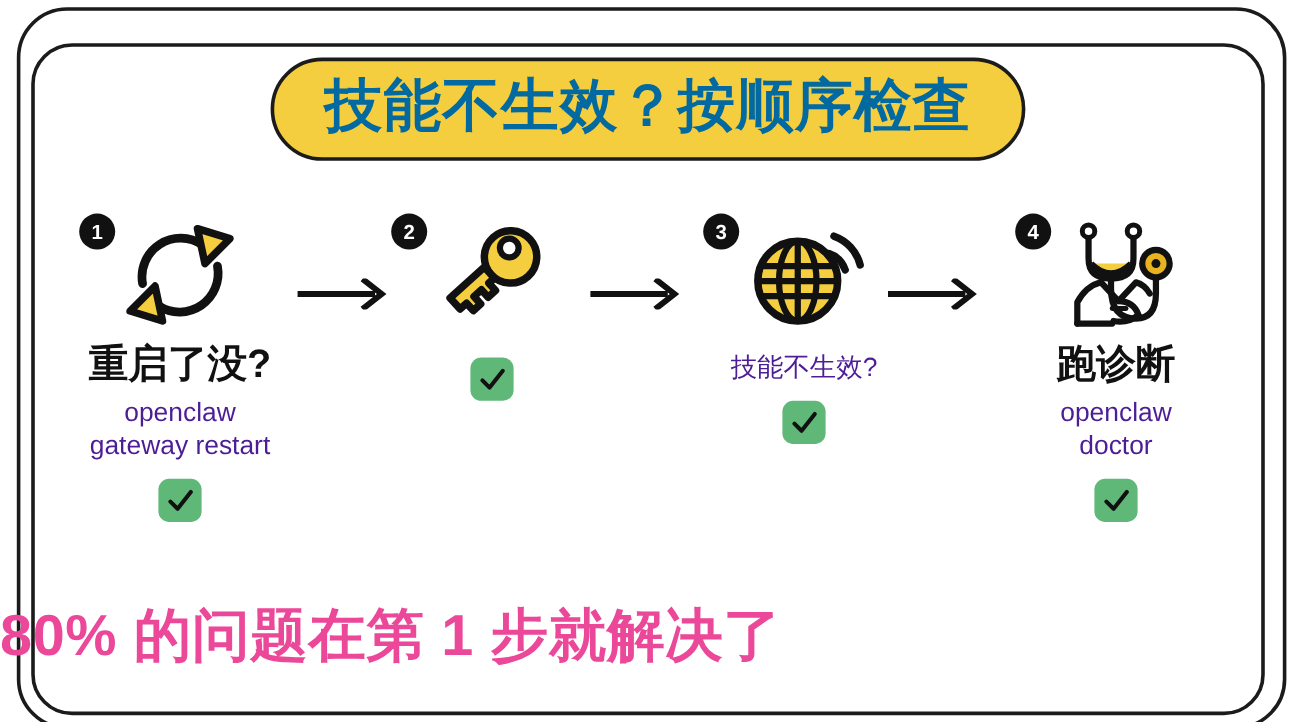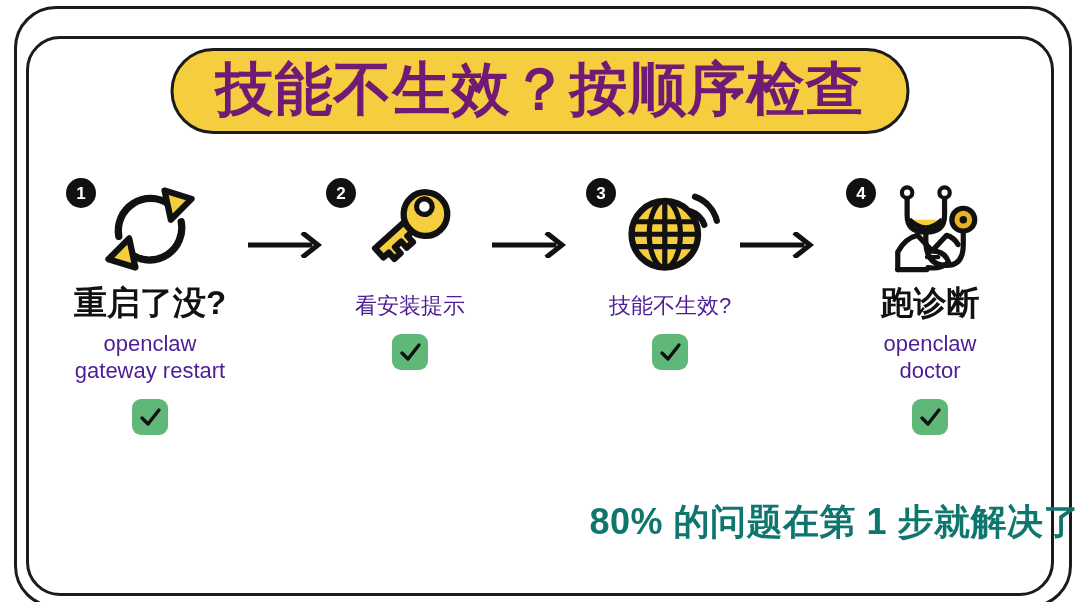--- a/index.html
+++ b/index.html
@@ -57,25 +57,25 @@
     border: 3px solid #1b1b1b;
     border-radius: 44px;
     display: flex;
     align-items: center;
     justify-content: center;
     box-sizing: border-box;
     min-width: 622px;
     height: 86px;
   }
   .title-text {
-    font-size: 58px;
+    font-size: 48px;
     font-weight: 700;
     letter-spacing: 1px;
     line-height: 1;
-    color: #701a75;
+    color: #0369a1;
     white-space: nowrap;
   }
 
   
   .steps {
     position: absolute;
     left: 52px;
     top: 172px;
     width: 976px;
     display: flex;
@@ -159,24 +159,24 @@
   .arrow-1 { left: 248px; }
   .arrow-2 { left: 492px; }
   .arrow-3 { left: 740px; }
 
   
   .footer {
     position: absolute;
     left: 0;
     right: 0;
     top: 498px;
-    text-align: right;
-    font-size: 36px;
+    text-align: left;
+    font-size: 48px;
     font-weight: 700;
-    color: #0f766e;
+    color: #ec4899;
     letter-spacing: 0.5px;
   }
 </style>
 </head>
 <body>
 
 <div id="poster">
 
   <div class="frame-outer"></div>
   <div class="frame-inner"></div>
@@ -230,21 +230,20 @@
       <div class="icon-row">
         <div class="badge">2</div>
         <svg class="icon-art" viewBox="0 0 100 100">
           <g transform="rotate(-42 50 50)">
             <path d="M70 50 m-21 0 a21 21 0 1 0 42 0 a21 21 0 1 0 -42 0" fill="#F4CE3E" stroke="#111111" stroke-width="6" stroke-linejoin="round"></path>
             <path d="M49 42 L12 42 L12 54 L19 54 L19 62 L27 62 L27 54 L35 54 L35 62 L43 62 L43 54 L49 54 Z" fill="#F4CE3E" stroke="#111111" stroke-width="6" stroke-linejoin="round"></path>
             <circle cx="74" cy="44" r="7.5" fill="#ffffff" stroke="#111111" stroke-width="5"></circle>
           </g>
         </svg>
       </div>
-      <div class="step-sub">看安装提示</div>
       <div class="check">
         <svg width="24" height="24" viewBox="0 0 24 24">
           <polyline points="4,13 10,19 21,5" fill="none" stroke="#111111" stroke-width="3.4" stroke-linecap="round" stroke-linejoin="round"></polyline>
         </svg>
       </div>
     </div>
 
     <div class="step">
       <div class="icon-row">
         <div class="badge">3</div>

